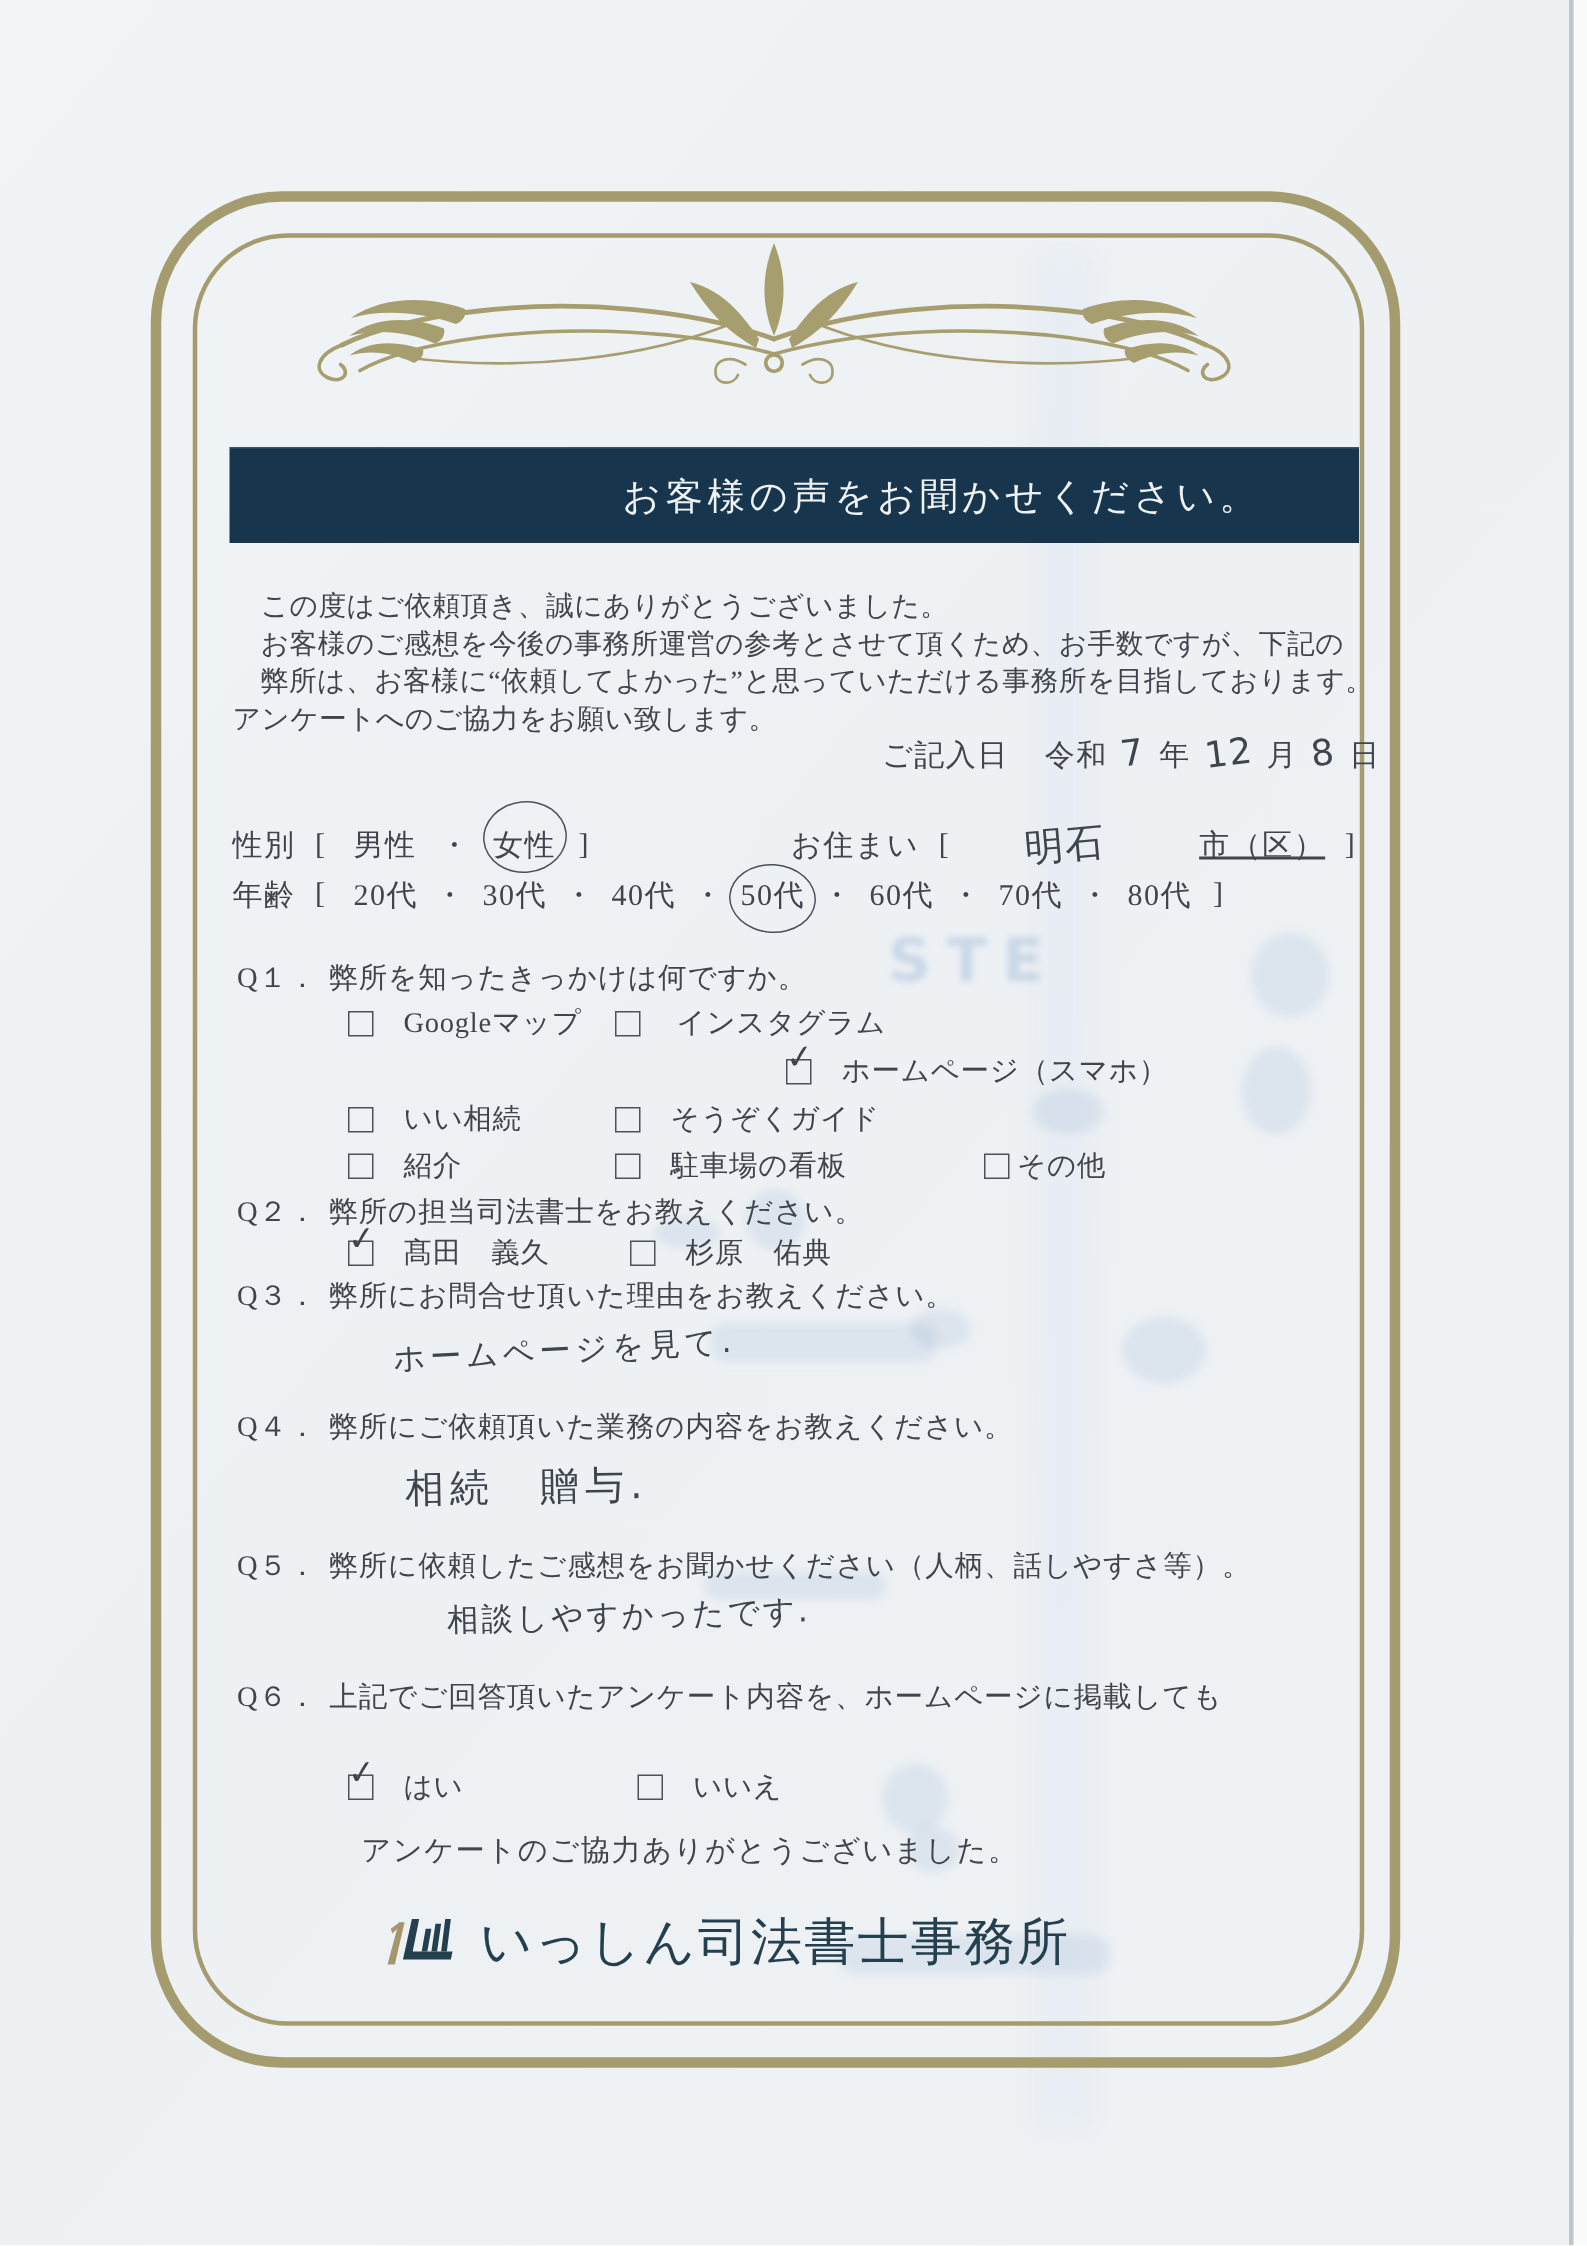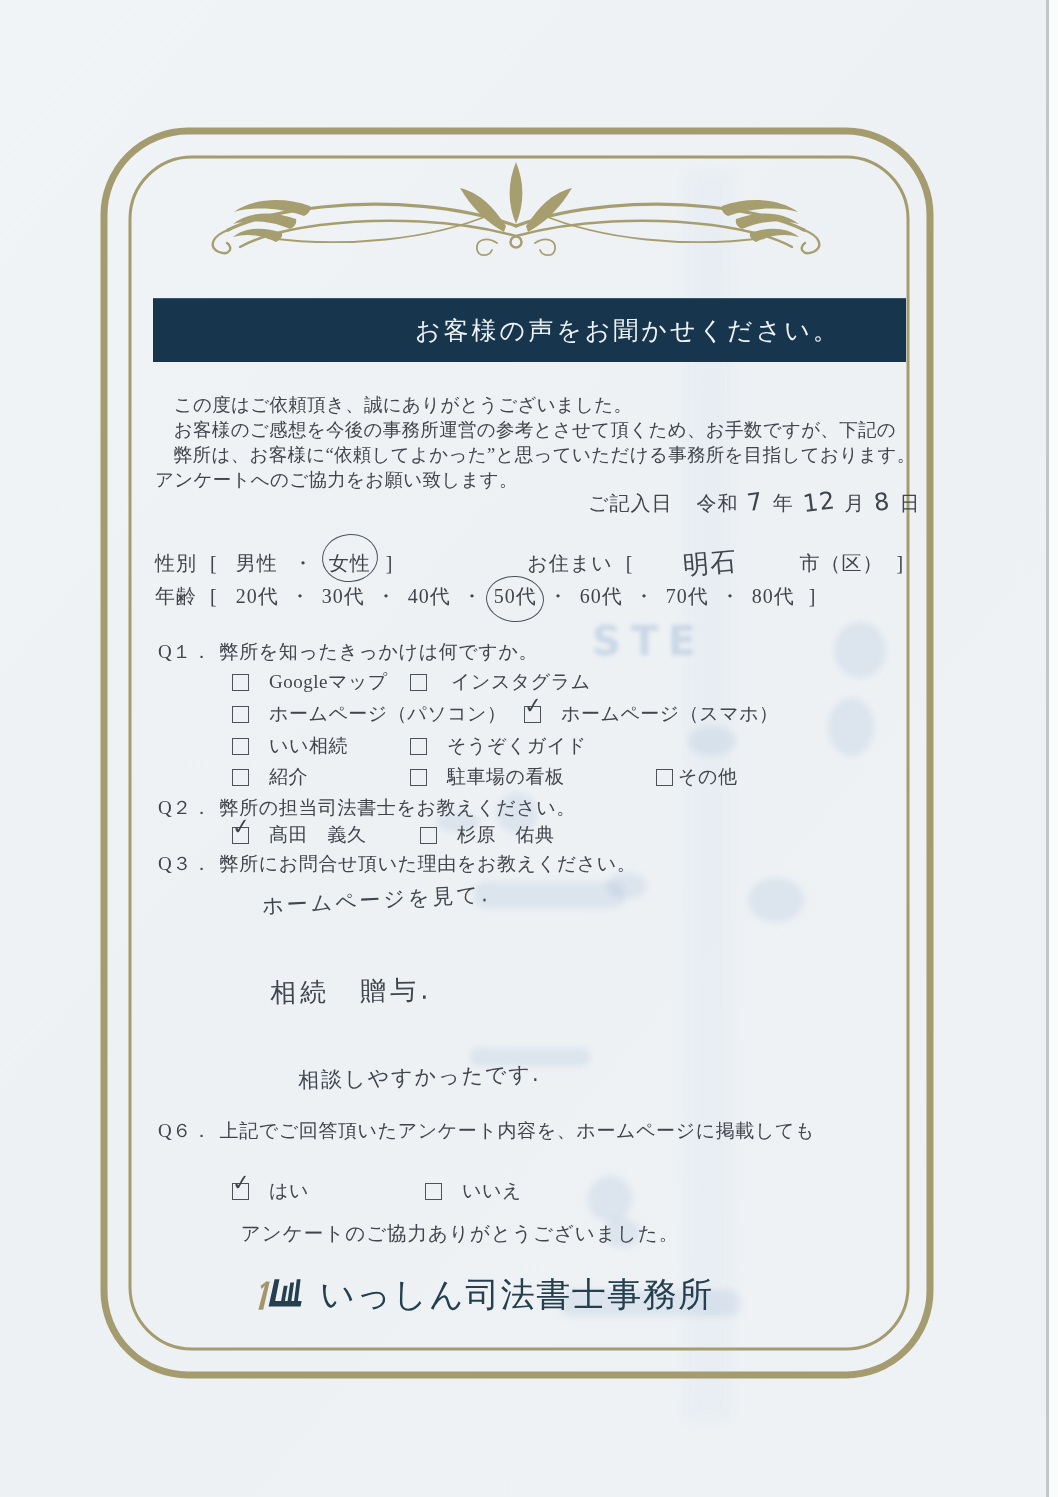--- a/index.html
+++ b/index.html
@@ -161,21 +161,21 @@
     <span style="margin-left:18px;">男性</span>
     <span style="margin-left:15px;">・</span>
     <span class="circled" style="margin-left:15px;">
       <span>女性</span>
       <span class="circle-mark circle-gender"></span>
     </span>
     <span style="margin-left:15px;">]</span>
     <span style="margin-left:134px;">お住まい</span>
     <span style="margin-left:13px;">[</span>
     <span class="hw" style="margin-left:50px;font-size:26px;transform:rotate(-5deg);">明石</span>
-    <span style="margin-left:62px;">市（区）</span>
+    <span style="margin-left:62px;text-decoration:underline;">市（区）</span>
     <span style="margin-left:13px;">]</span>
   </div>
 
   <div class="prow" style="top:583px;">
     <span>年齢</span>
     <span style="margin-left:13px;">[</span>
     <span style="margin-left:18px;">20代</span>
     <span style="margin-left:11px;">・</span>
     <span style="margin-left:11px;">30代</span>
     <span style="margin-left:11px;">・</span>
@@ -197,24 +197,20 @@
   <div class="qhead" style="left:158px;top:639px;">
     <span class="qno">Q１．</span><span>弊所を知ったきっかけは何ですか。</span>
   </div>
   <div class="opt" style="left:232px;top:669px;">
     <span class="cbox"></span>
     <span class="lbl-gap">Googleマップ</span>
   </div>
   <div class="opt" style="left:410px;top:669px;">
     <span class="cbox"></span>
     <span class="lbl-gap-wide">インスタグラム</span>
-  </div>
-  <div class="opt" style="left:232px;top:701px;">
-    <span class="cbox"></span>
-    <span class="lbl-gap">ホームページ（パソコン）</span>
   </div>
   <div class="opt" style="left:524px;top:701px;">
     <span class="cbox">
         <span class="tick">✓</span>
       </span>
     <span class="lbl-gap">ホームページ（スマホ）</span>
   </div>
   <div class="opt" style="left:232px;top:733px;">
     <span class="cbox"></span>
     <span class="lbl-gap">いい相続</span>
@@ -248,22 +244,28 @@
   <div class="opt" style="left:420px;top:822px;">
     <span class="cbox"></span>
     <span class="lbl-gap">杉原　佑典</span>
   </div>
 
   <div class="qhead" style="left:158px;top:851px;">
     <span class="qno">Q３．</span><span>弊所にお問合せ頂いた理由をお教えください。</span>
   </div>
   <div class="answer hw" style="left:262px;top:886px;font-size:21px;letter-spacing:3px;transform:rotate(-3deg);">ホームページを見て.</div>
 
+  <div class="qhead" style="left:158px;top:938px;">
+    <span class="qno">Q４．</span><span>弊所にご依頼頂いた業務の内容をお教えください。</span>
+  </div>
   <div class="answer hw" style="left:270px;top:974px;font-size:26px;letter-spacing:4px;transform:rotate(-1deg);">相続　贈与.</div>
 
+  <div class="qhead" style="left:158px;top:1031px;">
+    <span class="qno">Q５．</span><span>弊所に依頼したご感想をお聞かせください（人柄、話しやすさ等）。</span>
+  </div>
   <div class="answer hw" style="left:298px;top:1063px;font-size:21px;letter-spacing:2px;transform:rotate(-1.5deg);">相談しやすかったです.</div>
 
   <div class="qhead" style="left:158px;top:1118px;">
     <span class="qno">Q６．</span><span>上記でご回答頂いたアンケート内容を、ホームページに掲載しても</span>
   </div>
   <div class="opt" style="left:232px;top:1178px;">
     <span class="cbox">
         <span class="tick">✓</span>
       </span>
     <span class="lbl-gap">はい</span>

